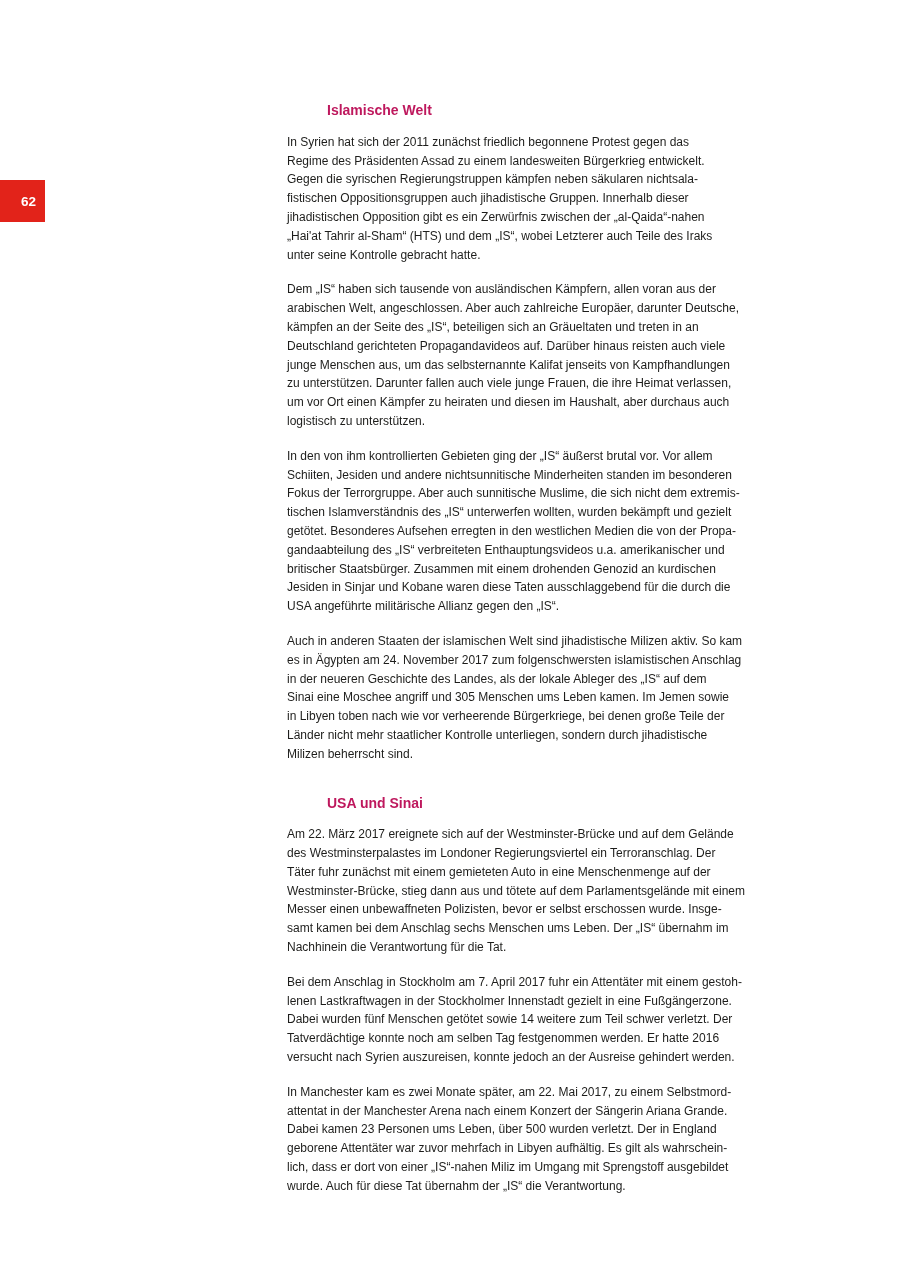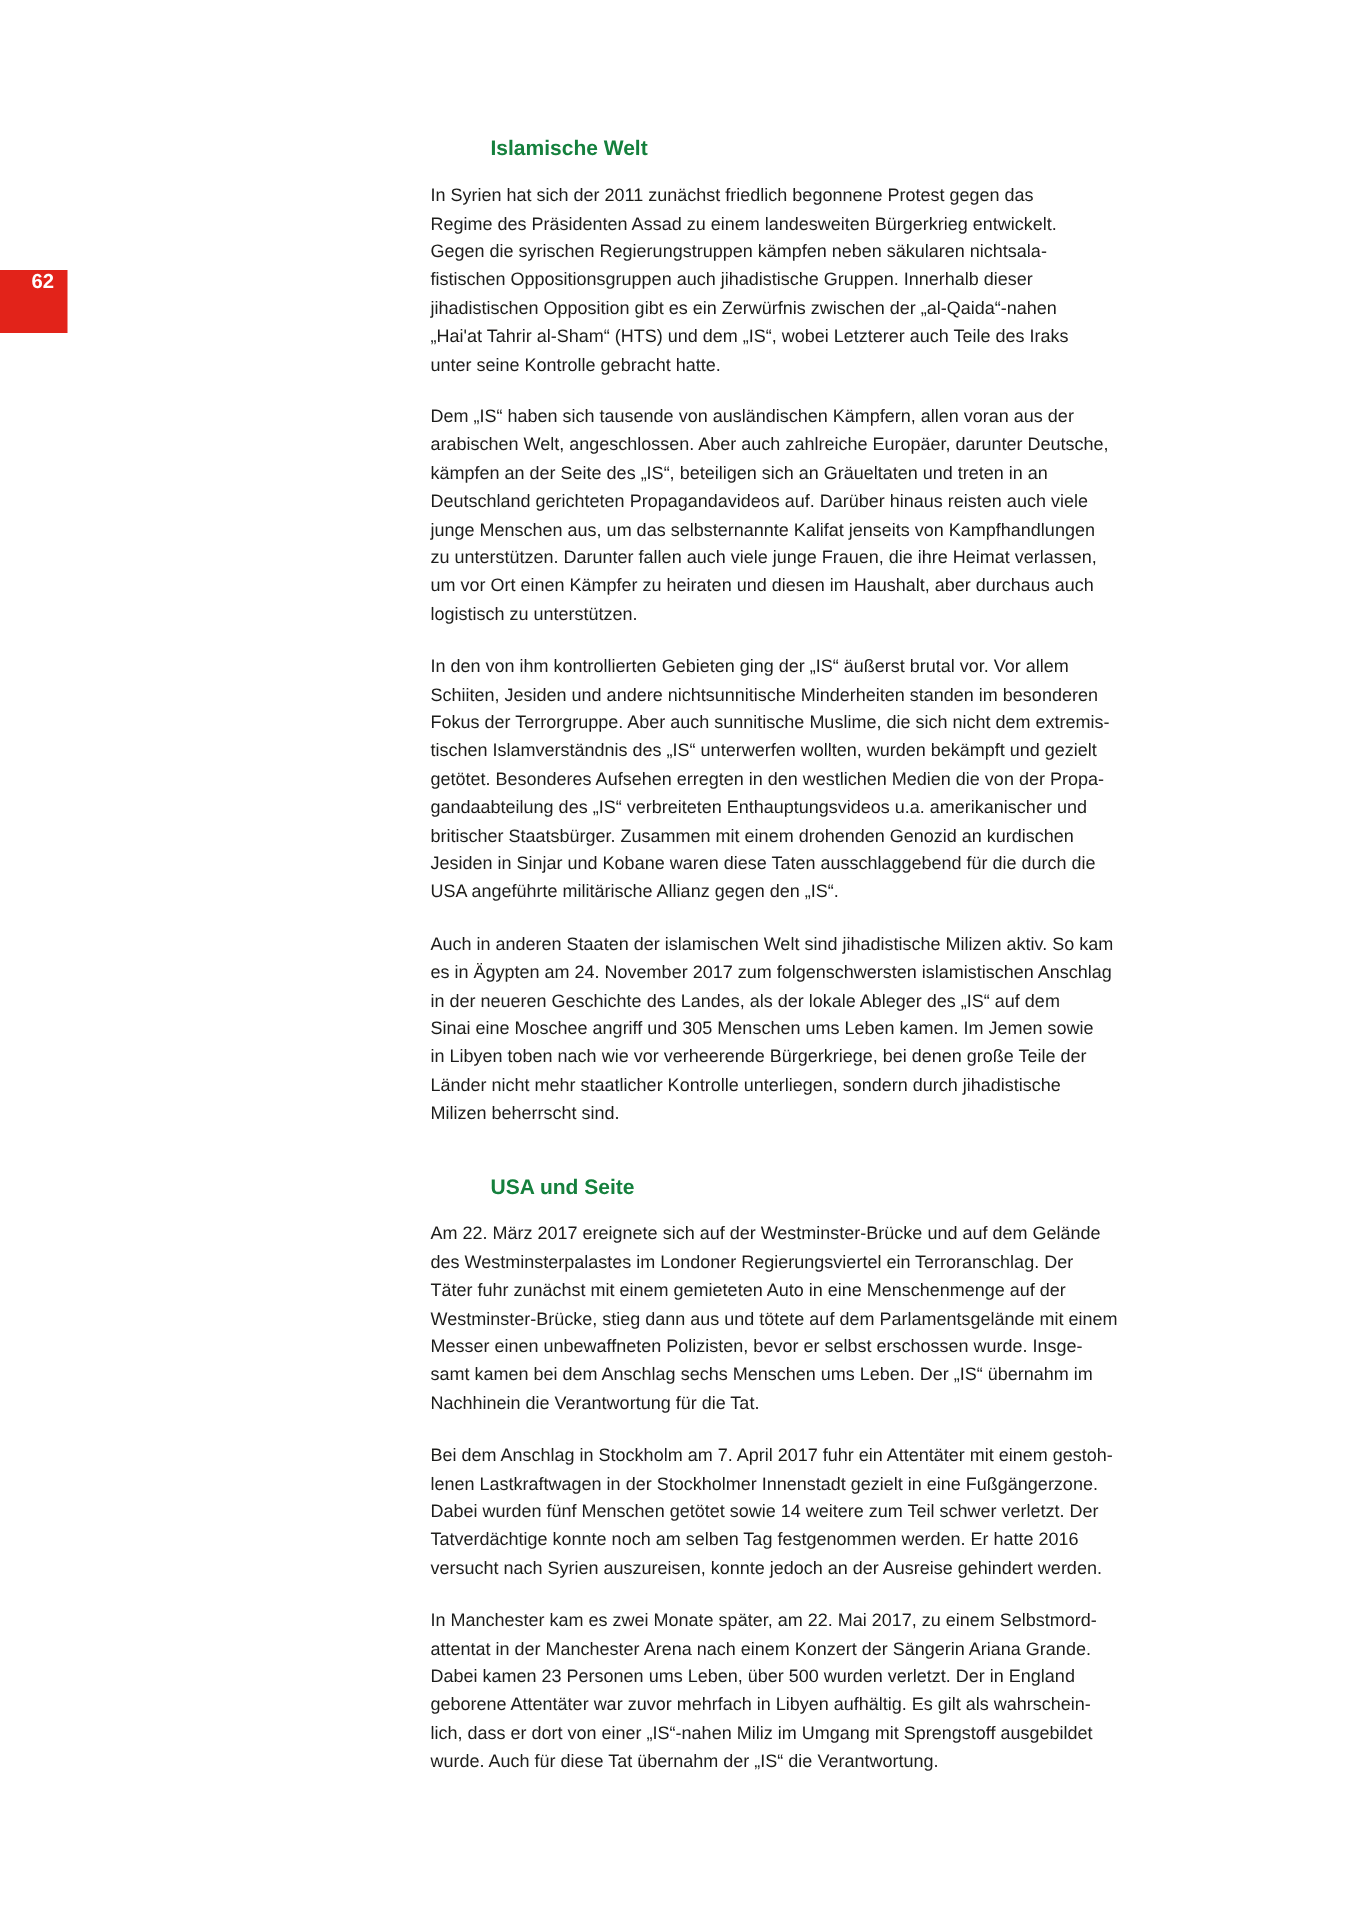--- a/index.html
+++ b/index.html
@@ -20,37 +20,37 @@
     position: absolute;
     left: 0;
     top: 180px;
     width: 45px;
     height: 42px;
     background: #e2231a;
     color: #ffffff;
     font-size: 13.5px;
     font-weight: bold;
     display: flex;
-    align-items: flex-start;
+    align-items: center;
     justify-content: flex-end;
     padding-right: 9px;
     box-sizing: border-box;
   }
   .content {
     position: absolute;
     left: 287px;
     top: 85px;
     width: 560px;
   }
   .section-heading {
-    color: #15803d;
+    color: #be185d;
     font-size: 14px;
     font-weight: bold;
     line-height: 18.8px;
-    margin: 4px 0 13px 0;
+    margin: 16px 0 13px 0;
     padding-left: 40px;
   }
   .section + .section .section-heading {
     margin-top: 30px;
   }
   .body-paragraph {
     font-size: 12px;
     line-height: 18.8px;
     margin: 0 0 16px 0;
     white-space: pre-line;
@@ -97,21 +97,21 @@
       <p class="body-paragraph">Auch in anderen Staaten der islamischen Welt sind jihadistische Milizen aktiv. So kam
 es in Ägypten am 24. November 2017 zum folgenschwersten islamistischen Anschlag
 in der neueren Geschichte des Landes, als der lokale Ableger des „IS“ auf dem
 Sinai eine Moschee angriff und 305 Menschen ums Leben kamen. Im Jemen sowie
 in Libyen toben nach wie vor verheerende Bürgerkriege, bei denen große Teile der
 Länder nicht mehr staatlicher Kontrolle unterliegen, sondern durch jihadistische
 Milizen beherrscht sind.</p>
     </div>
 
     <div class="section">
-      <h2 class="section-heading">USA und Seite</h2>
+      <h2 class="section-heading">USA und Sinai</h2>
       <p class="body-paragraph">Am 22. März 2017 ereignete sich auf der Westminster-Brücke und auf dem Gelände
 des Westminsterpalastes im Londoner Regierungsviertel ein Terroranschlag. Der
 Täter fuhr zunächst mit einem gemieteten Auto in eine Menschenmenge auf der
 Westminster-Brücke, stieg dann aus und tötete auf dem Parlamentsgelände mit einem
 Messer einen unbewaffneten Polizisten, bevor er selbst erschossen wurde. Insge-
 samt kamen bei dem Anschlag sechs Menschen ums Leben. Der „IS“ übernahm im
 Nachhinein die Verantwortung für die Tat.</p>
       <p class="body-paragraph">Bei dem Anschlag in Stockholm am 7. April 2017 fuhr ein Attentäter mit einem gestoh-
 lenen Lastkraftwagen in der Stockholmer Innenstadt gezielt in eine Fußgängerzone.
 Dabei wurden fünf Menschen getötet sowie 14 weitere zum Teil schwer verletzt. Der

